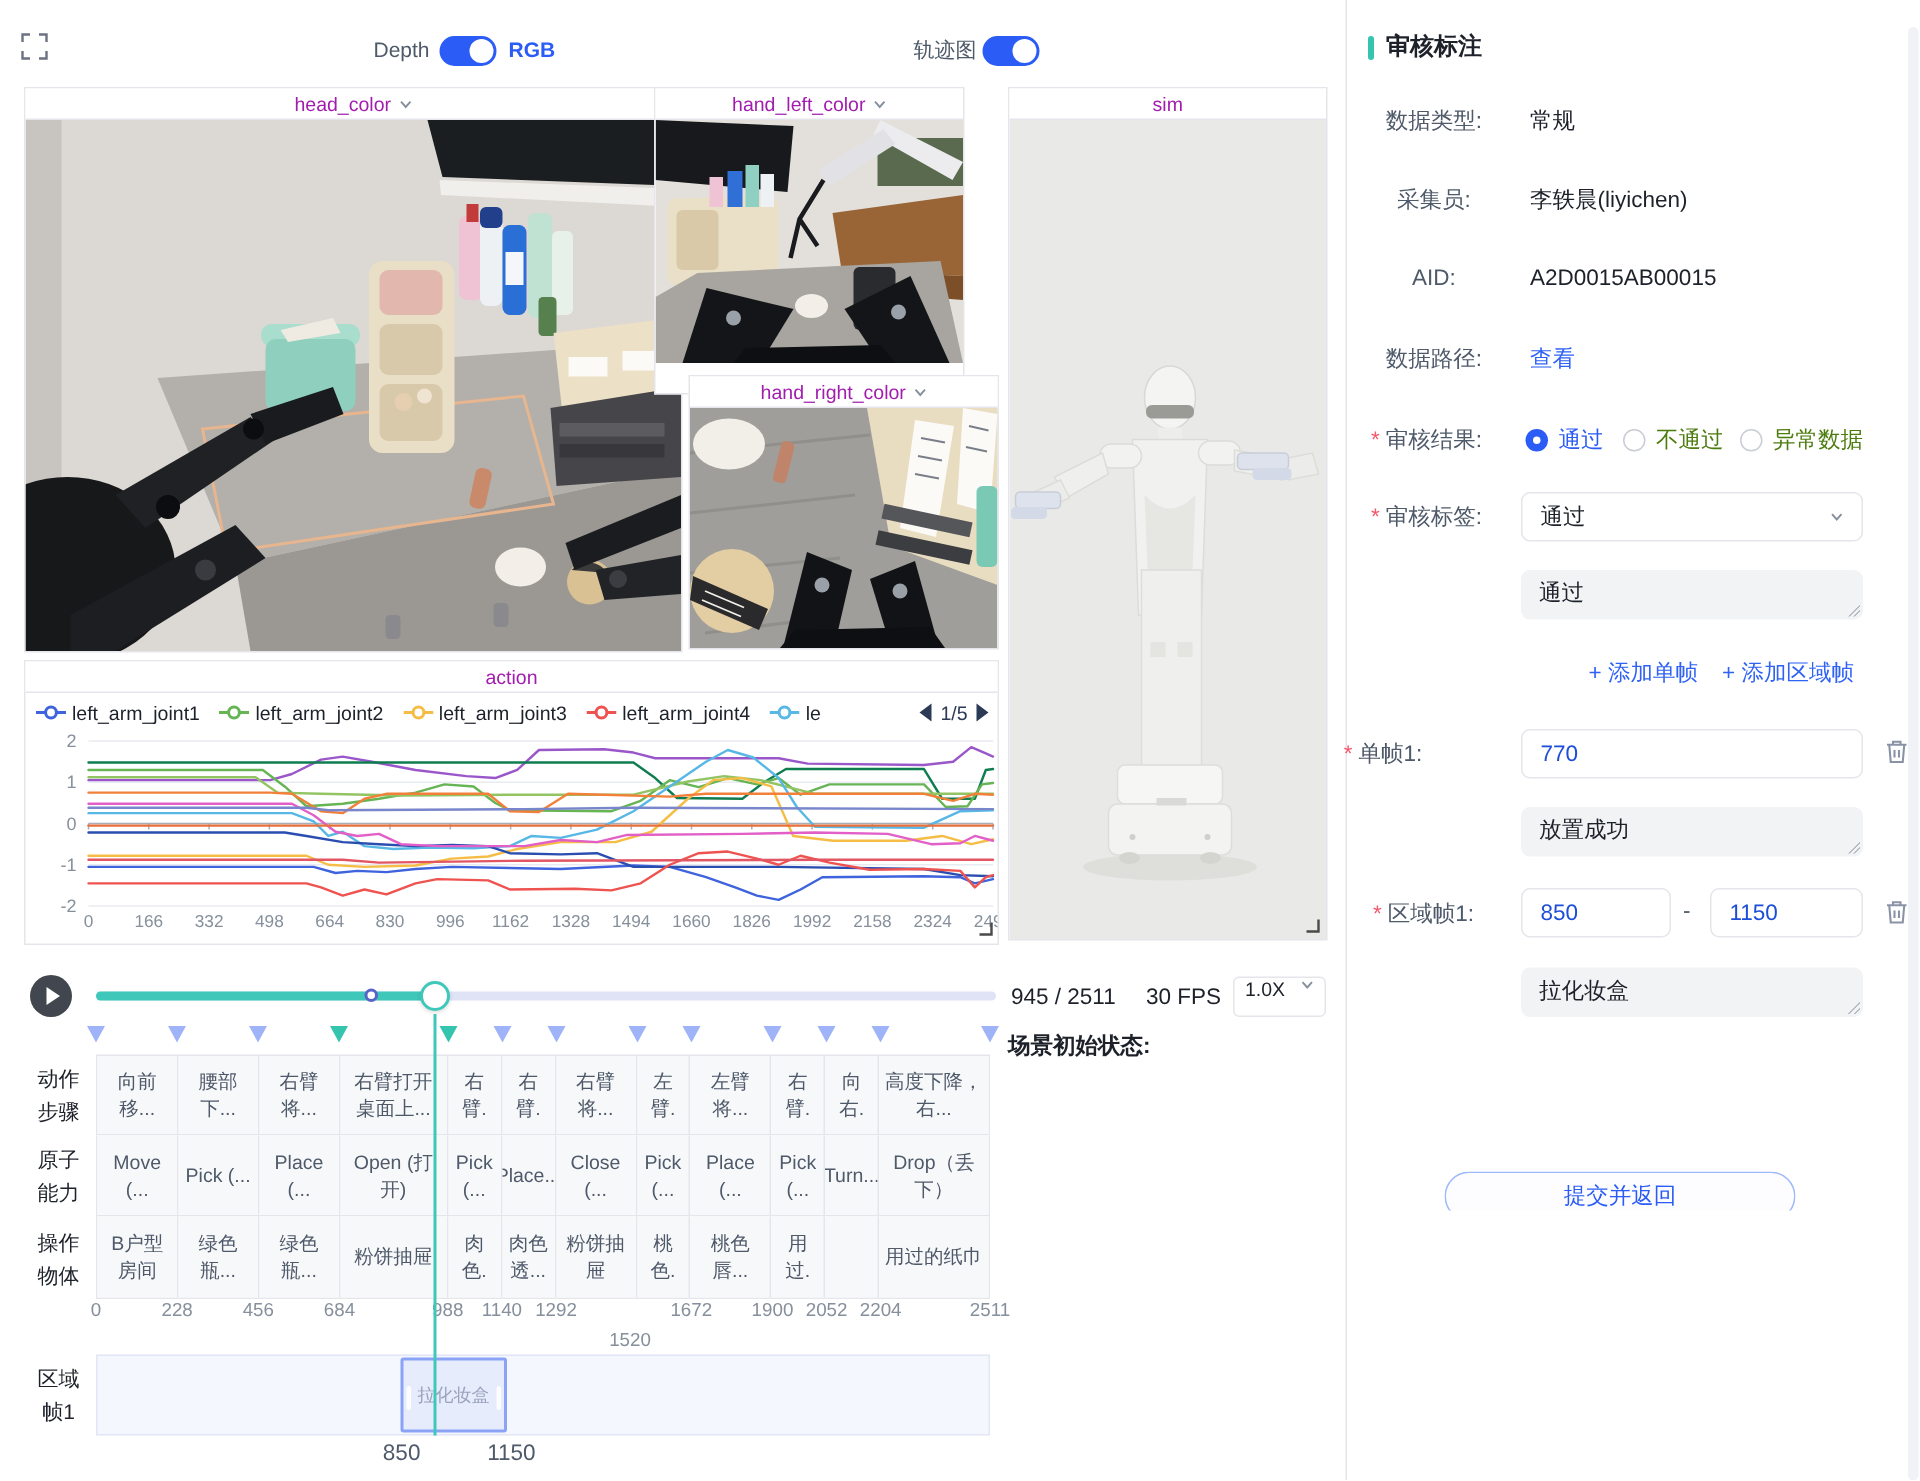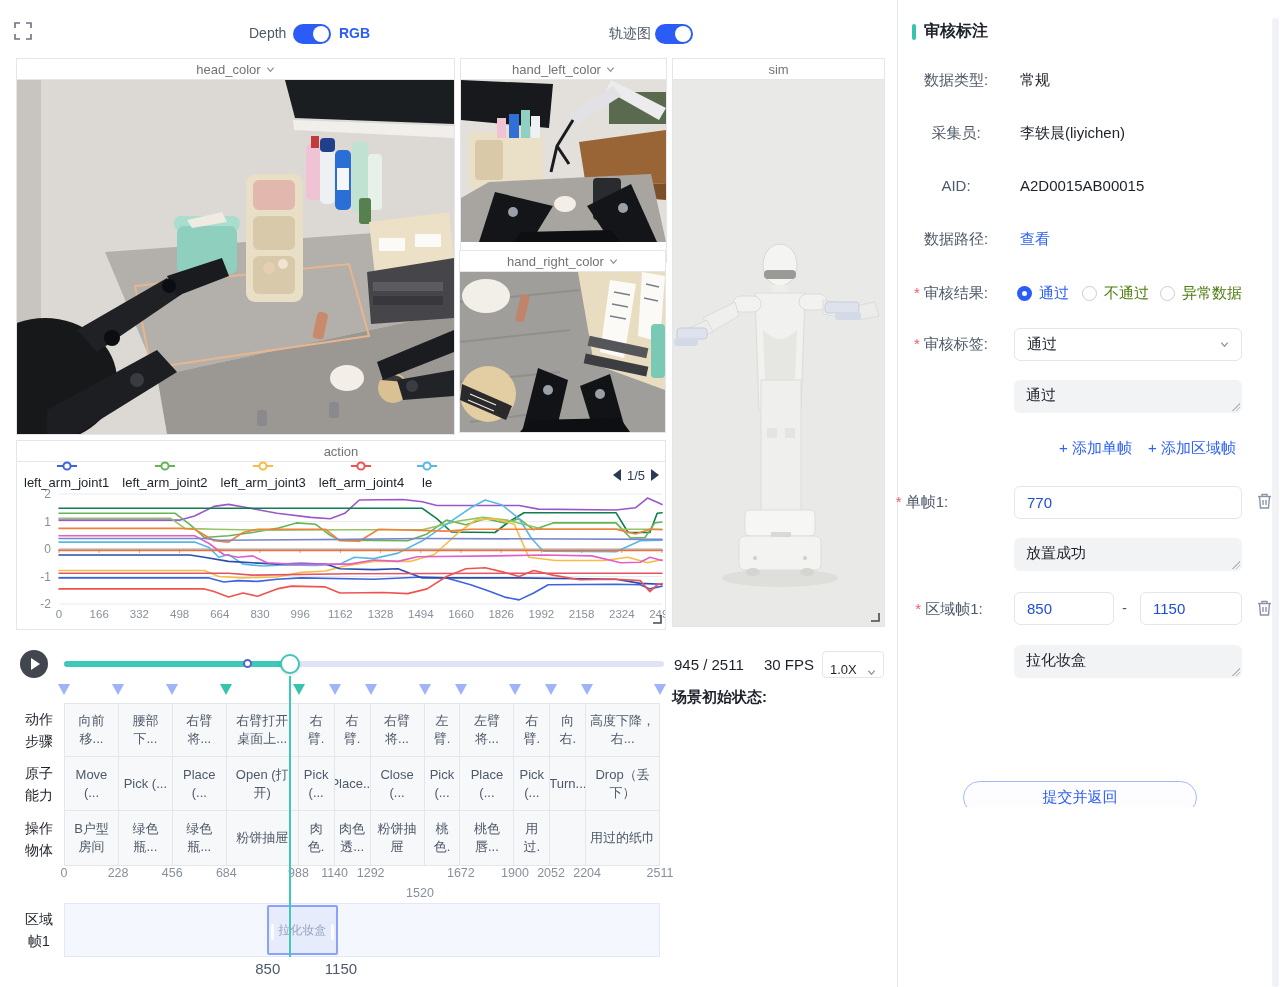--- a/index.html
+++ b/index.html
@@ -9,41 +9,41 @@
   .abs { position:absolute; }
 
   
   .toggle { width:38px; height:20px; border-radius:10px; background:#2b5cf6; position:absolute; cursor:pointer; }
   .toggle .knob { position:absolute; right:2px; top:2px; width:16px; height:16px; border-radius:50%; background:#fff; }
   .tlabel { font-size:14px; color:#4e5969; }
   .tblue  { color:#2b5cf6; font-weight:bold; }
 
   
   .panel { position:absolute; border:1px solid #e5e6eb; background:#fff; }
-  .panel-hd { height:21px; border-bottom:1px solid #e5e6eb; display:flex; align-items:center; justify-content:center; gap:5px; font-size:13px; color:#737373; background:#fff; cursor:pointer; }
+  .panel-hd { height:21px; border-bottom:1px solid #e5e6eb; display:flex; align-items:center; justify-content:center; gap:5px; font-size:13px; color:#a21caf; background:#fff; cursor:pointer; }
   .chev { width:9px; height:9px; display:inline-block; }
   .panel-bd { position:relative; overflow:hidden; }
 
   
   .legend-row { position:absolute; left:17px; top:462px; width:648px; height:26px; display:flex; align-items:center; padding-left:7px; font-size:13px; color:#1d2129; }
-  .lg-item { display:flex; align-items:center; gap:4px; margin-right:13px; cursor:pointer;flex-direction:column; }
+  .lg-item { display:flex; align-items:center; gap:4px; margin-right:13px; cursor:pointer; }
   .lg-pg { margin-left:auto; display:flex; align-items:center; gap:6px; padding-right:6px; font-size:13px; color:#2b3a55; }
   .arrow { width:0; height:0; cursor:pointer; }
   .arrow.left  { border-top:6px solid transparent; border-bottom:6px solid transparent; border-right:8px solid #2b3a55; }
   .arrow.right { border-top:6px solid transparent; border-bottom:6px solid transparent; border-left:8px solid #2b3a55; }
 
   
   .playbtn { left:20px; top:650px; width:28px; height:28px; border-radius:50%; background:#42464f; cursor:pointer; }
   .playbtn::after { content:""; position:absolute; left:11px; top:8px; border-left:9px solid #fff; border-top:6px solid transparent; border-bottom:6px solid transparent; }
   .slider-track { left:64px; top:661px; width:600px; height:6px; border-radius:3px; background:#dfe3f5; cursor:pointer; }
   .slider-fill { position:absolute; left:0; top:0; height:6px; border-radius:3px; background:#3fc8ba; }
   .slider-handle { position:absolute; width:20px; height:20px; border-radius:50%; background:#fff; border:2px solid #3fc8ba; top:-7px; box-shadow:0 1px 3px rgba(0,0,0,.15); cursor:grab; }
   .frame-dot { position:absolute; width:9px; height:9px; border-radius:50%; background:#fff; border:2px solid #5a63c9; top:-2px; }
   .ptxt { font-size:15px; color:#1d2129; }
-  .speed-select { left:822px; top:651px; width:62px; height:27px; border:1px solid #e5e6eb; border-radius:4px; display:flex; align-items:flex-end; justify-content:space-between; padding:0 7px; font-size:13px; cursor:pointer; background:#fff; }
+  .speed-select { left:822px; top:651px; width:62px; height:27px; border:1px solid #e5e6eb; border-radius:4px; display:flex; align-items:flex-start; justify-content:space-between; padding:0 7px; font-size:13px; cursor:pointer; background:#fff; }
 
   
   .tri { position:absolute; width:0; height:0; border-left:6px solid transparent; border-right:6px solid transparent; border-top:11px solid #9fb3f8; cursor:pointer; }
   .tri.teal { border-top-color:#35c4ae; }
   .t-row { position:absolute; left:64px; width:596px; display:flex; border:1px solid #e5e6eb; border-top:none; background:#fff; }
   .t-row.first { border-top:1px solid #e5e6eb; }
   .t-cell { border-right:1px solid #e5e6eb; background:#f7f8fa; display:flex; align-items:center; justify-content:center; text-align:center; font-size:13px; color:#4e5969; line-height:18px; padding:2px 3px; overflow:hidden; cursor:pointer; }
   .t-cell:last-child { border-right:none; }
   .row-label { position:absolute; left:22px; width:34px; text-align:center; font-size:14px; color:#1d2129; line-height:22px; }
   .ax-num { position:absolute; font-size:12.5px; color:#86909c; width:44px; text-align:center; }
@@ -161,21 +161,21 @@
         <circle cx="120" cy="300" r="7" fill="#3a3b40"></circle>
         <polygon points="437,250 360,282 366,300 437,272" fill="#1b1c1f"></polygon>
         <polygon points="437,290 380,300 386,320 437,316" fill="#222327"></polygon>
         <circle cx="395" cy="306" r="6" fill="#3c3d42"></circle>
         <rect x="240" y="330" width="10" height="16" rx="3" fill="#8a8a8e"></rect>
         <rect x="312" y="322" width="10" height="16" rx="3" fill="#8a8a8e"></rect>
       </svg>
     </div>
   </div>
 
-  <div class="panel" style="left:460px;top:58px;width:207px;height:205px">
+  <div class="panel" style="left:436px;top:58px;width:207px;height:205px">
     <div class="panel-hd">
       <span>hand_left_color</span>
       <svg class="chev" viewBox="0 0 10 10">
           <path d="M1.5 3 L5 7 L8.5 3" fill="none" stroke="#86909c" stroke-width="1.4"></path>
         </svg>
     </div>
     <div class="panel-bd" style="height:162px">
       <svg width="205" height="162" viewBox="0 0 205 162">
         <rect width="205" height="162" fill="#e3e0db"></rect>
         <polygon points="0,0 92,4 88,48 0,40" fill="#17191c"></polygon>

